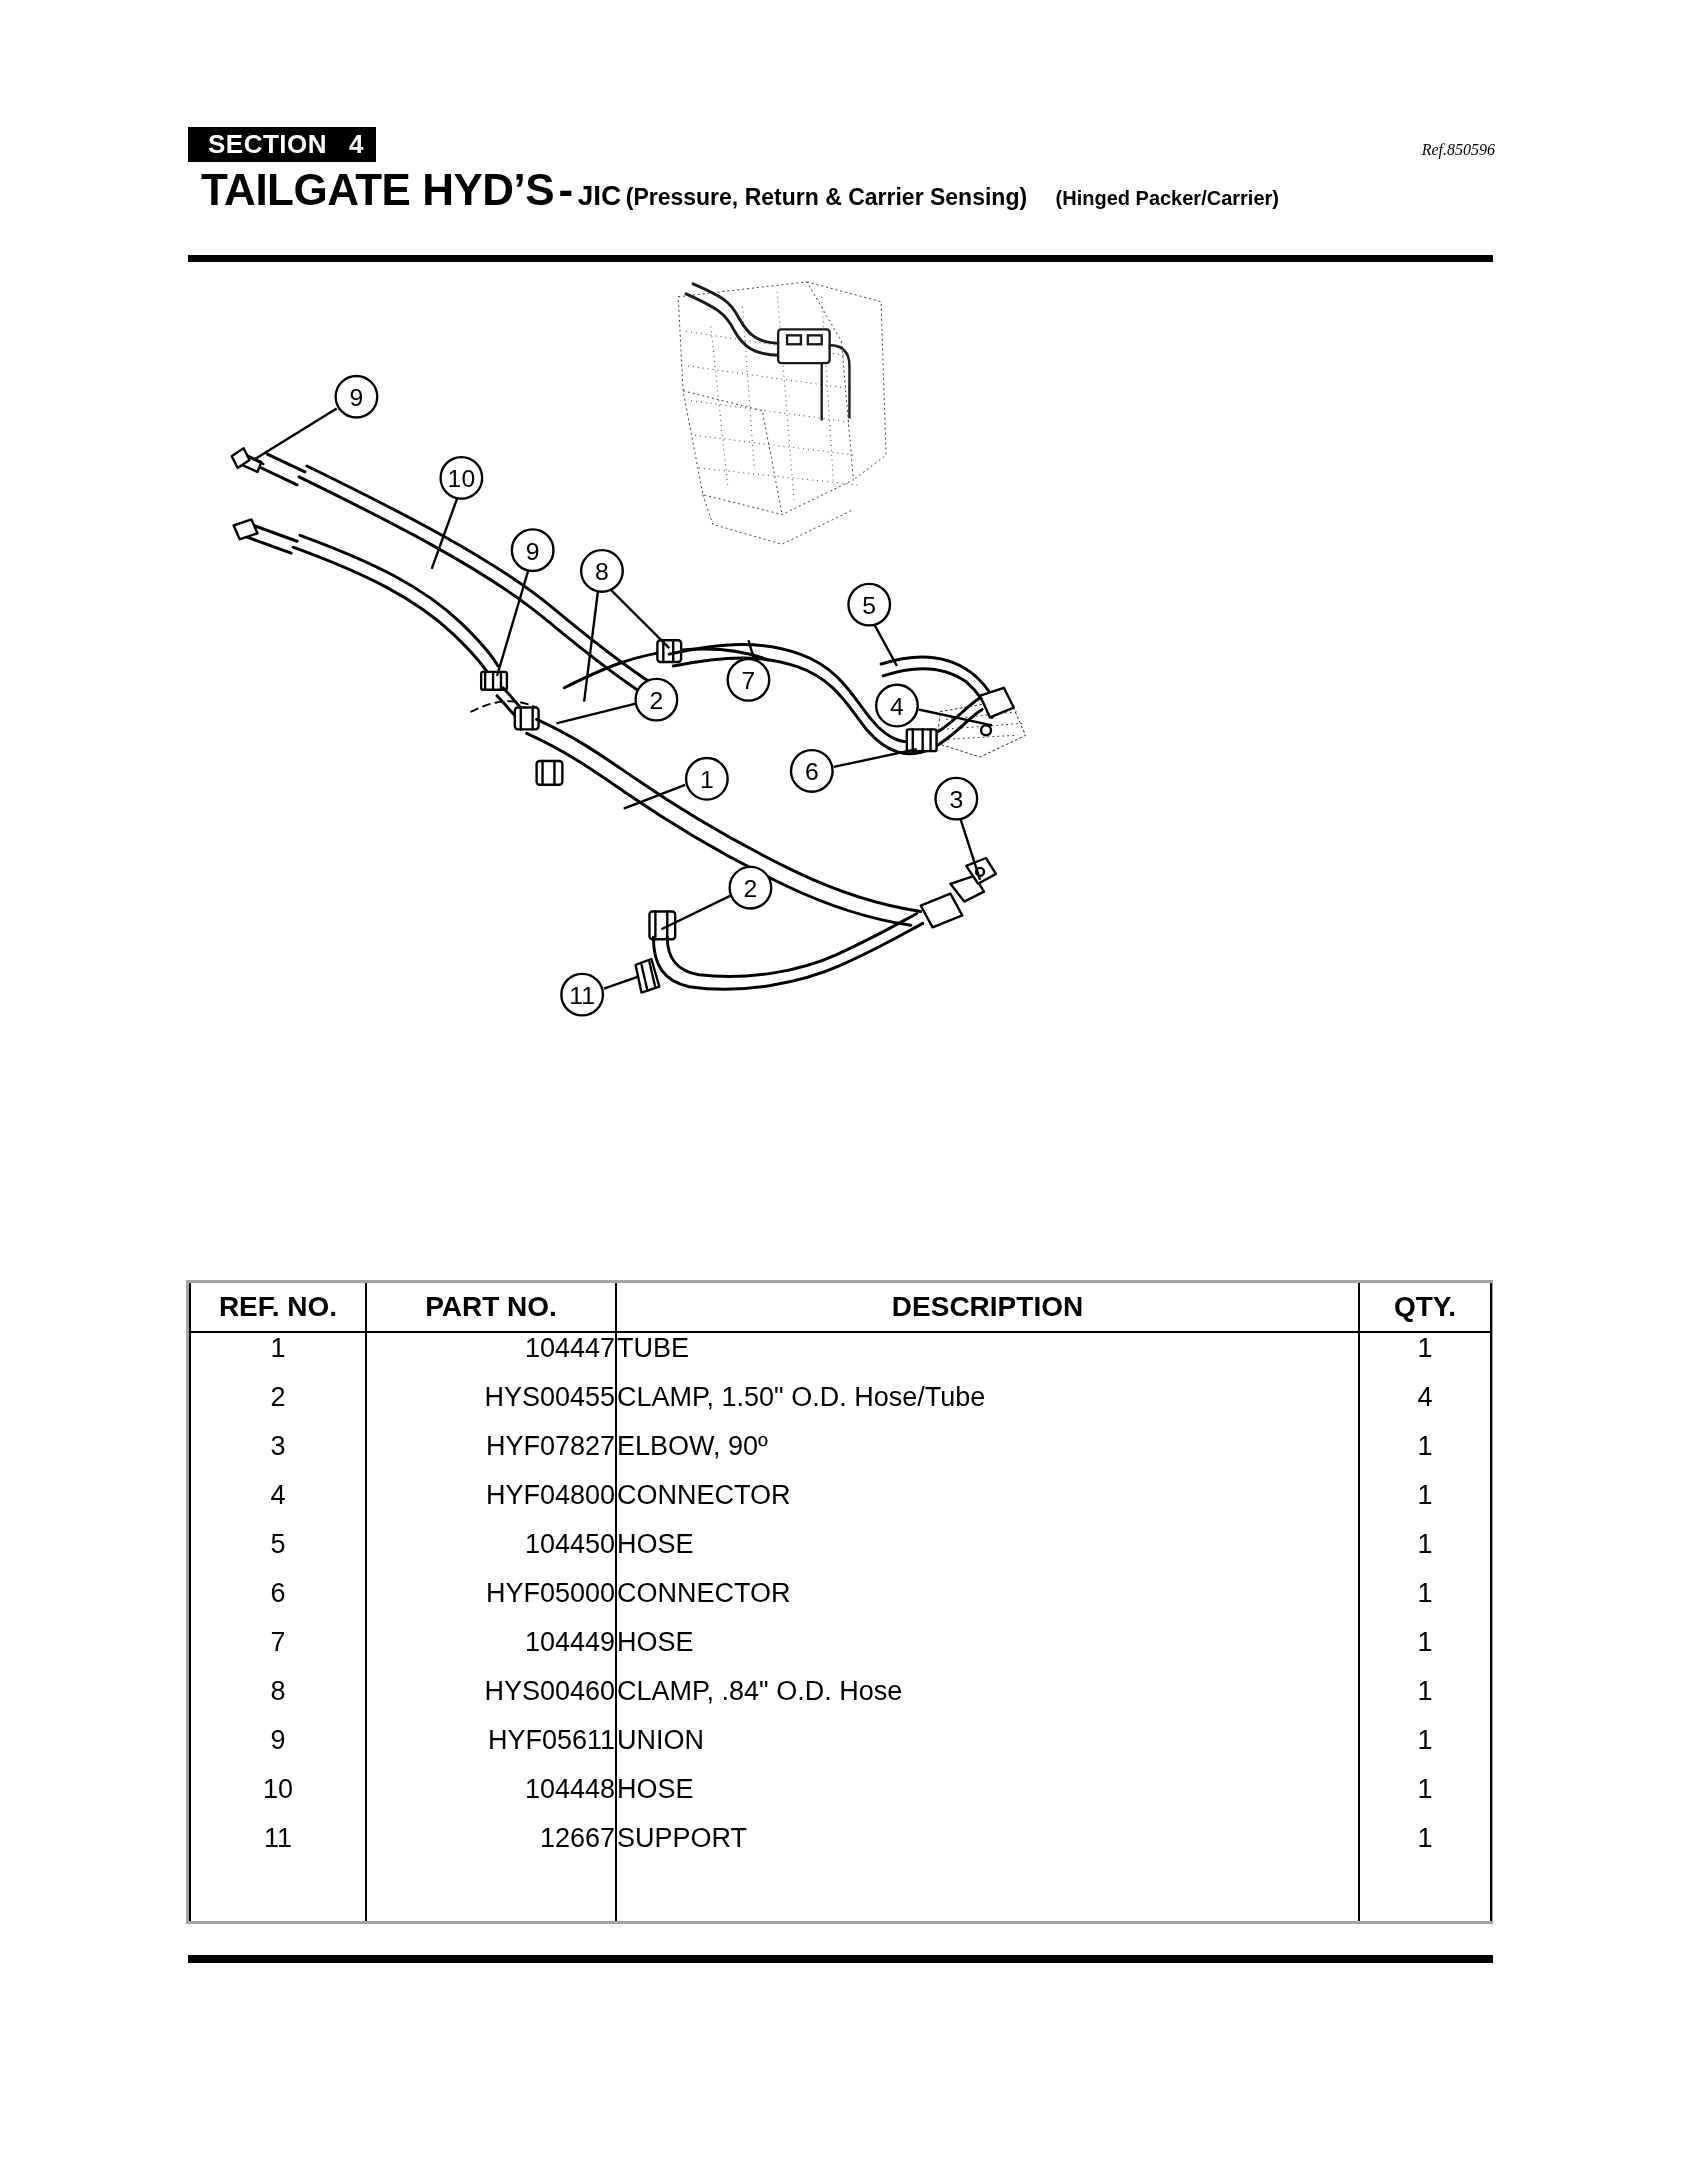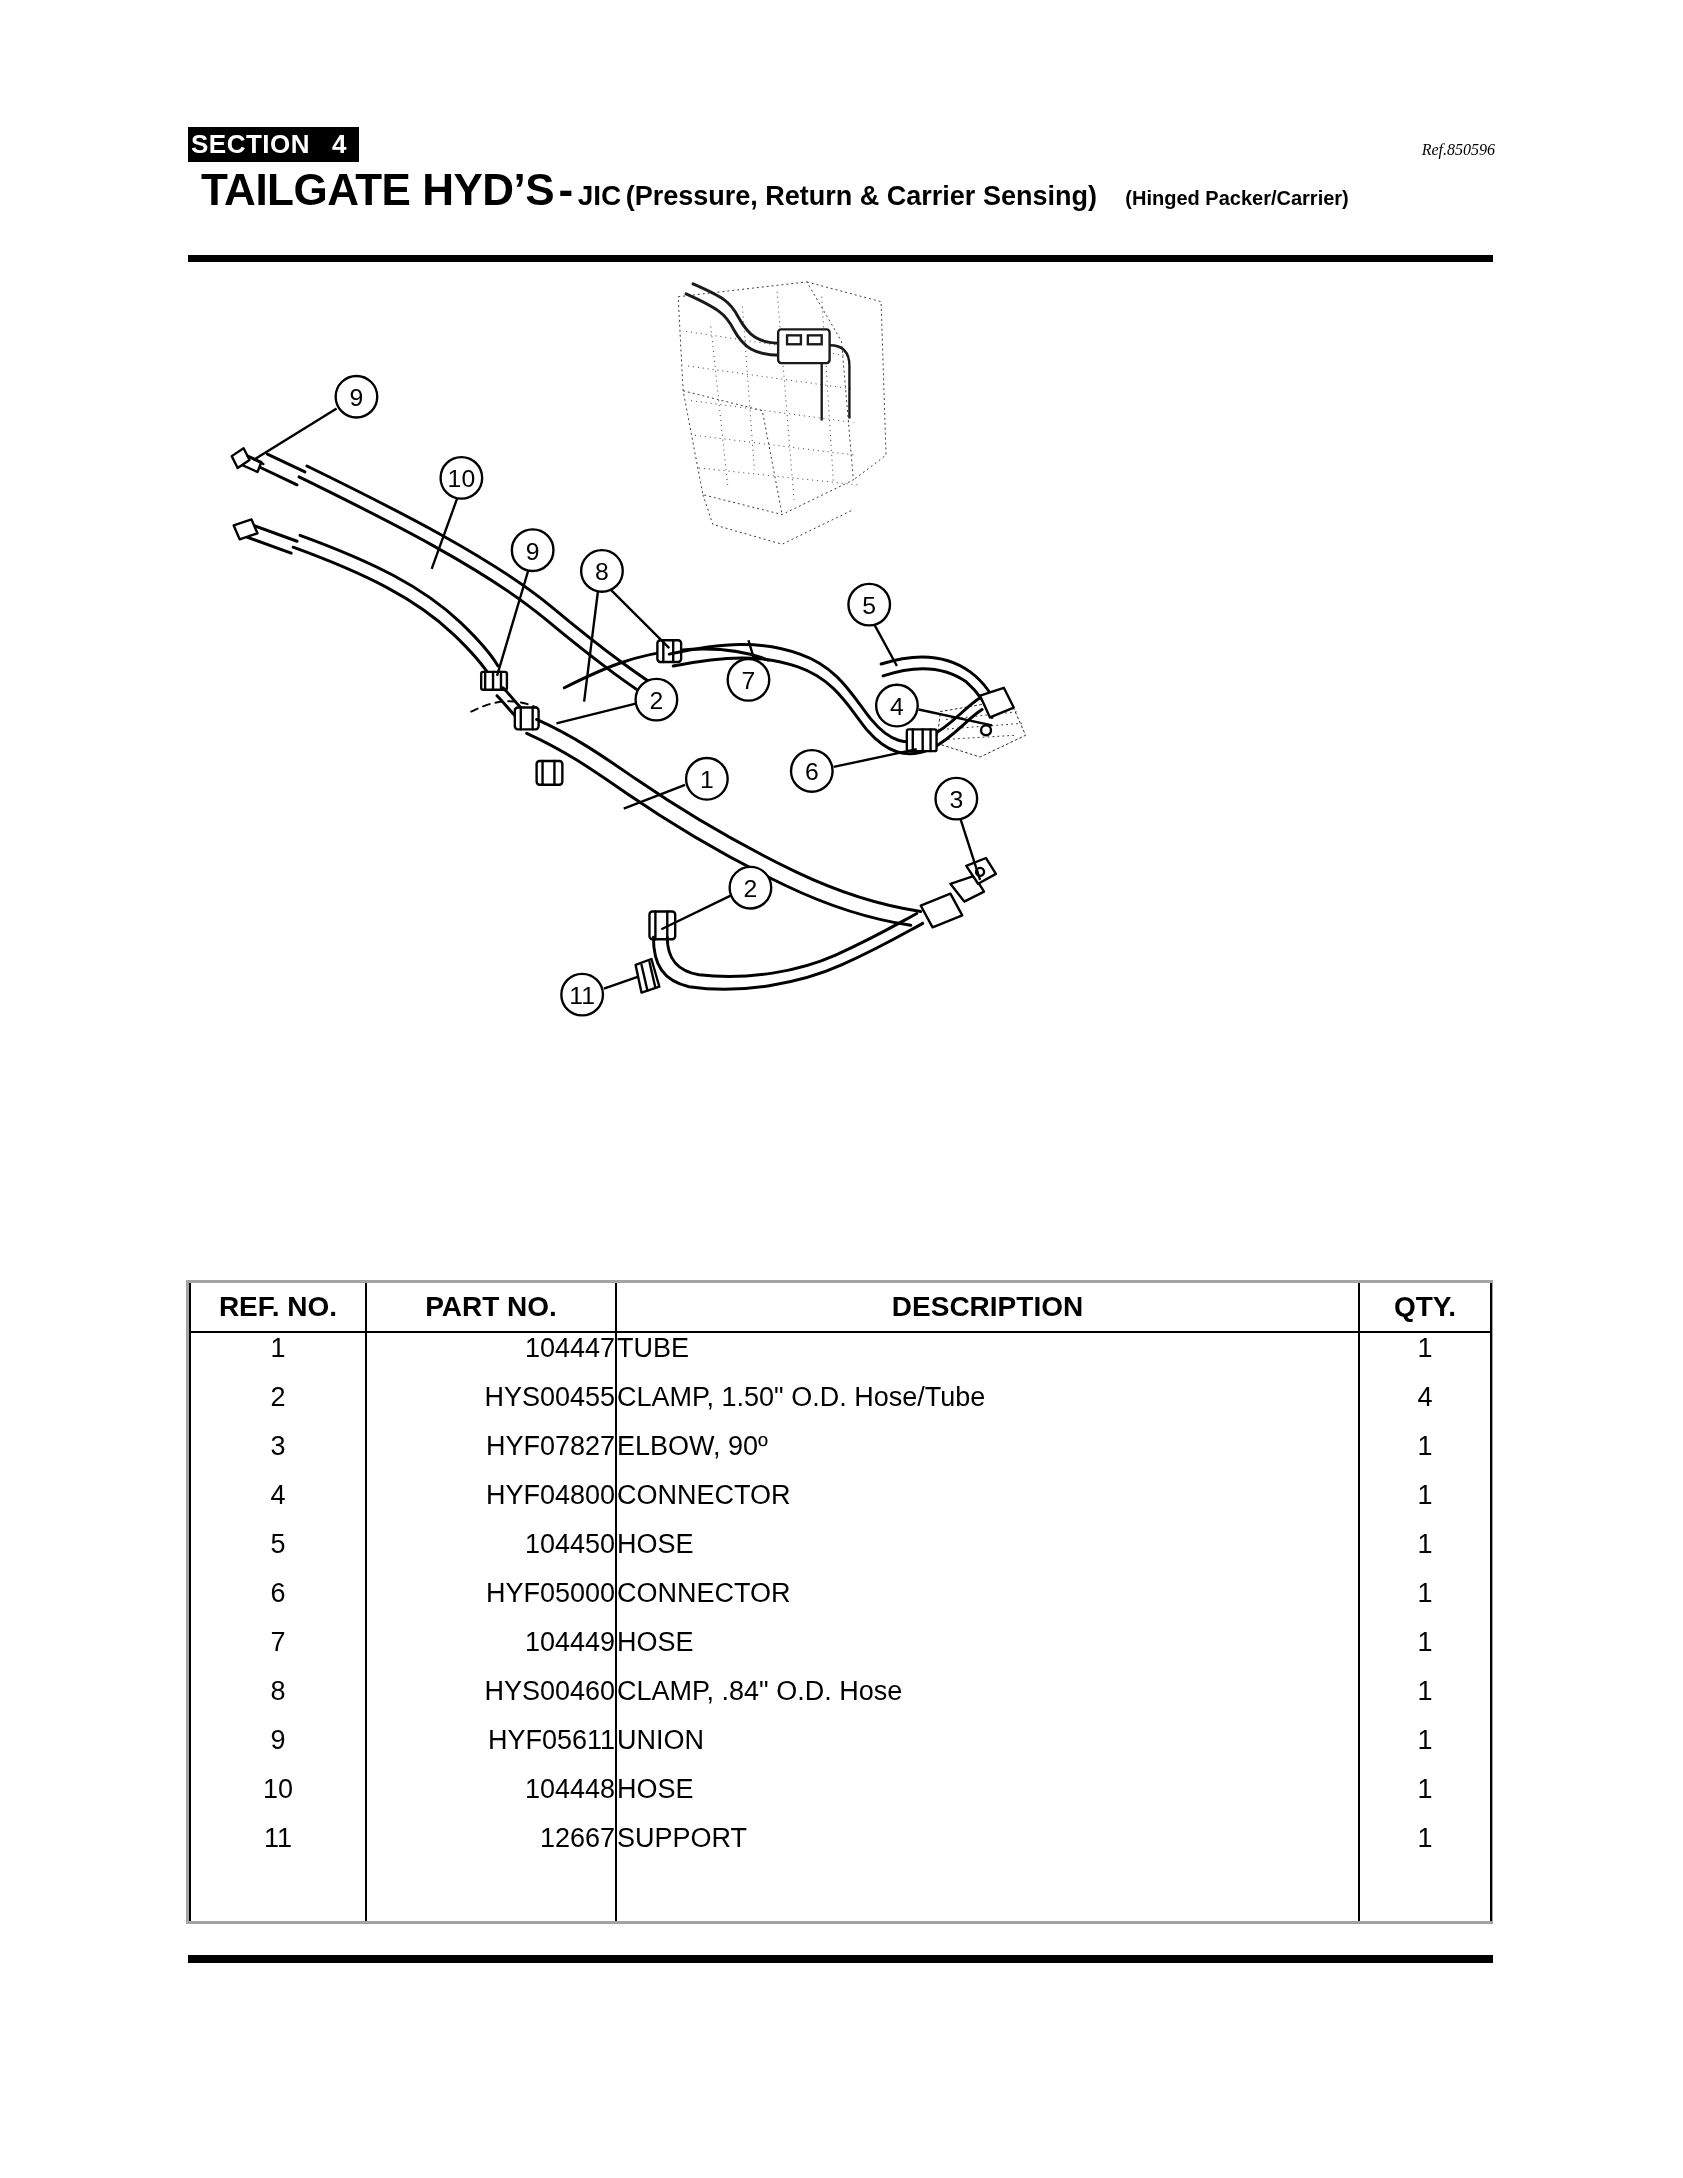--- a/index.html
+++ b/index.html
@@ -15,42 +15,42 @@
   .page { position:absolute; left:0; top:0; width:1683px; height:2178px; }
 
   
   .header { position:absolute; left:188px; top:127px; width:1307px; }
 
   .section-badge {
     display:inline-block;
     background:#000000; color:#ffffff;
     font-weight:bold; font-size:26px;
     letter-spacing:0.5px;
-    padding:4px 12px 5px 3px;
+    padding:4px 12px 5px 20px;
     line-height:1;
   }
   .section-badge .num { margin-left:22px; }
 
   .ref-code {
     position:absolute; right:0; top:14px;
     font-family:"Liberation Serif", serif;
     font-style:italic;
     font-size:16px;
   }
 
   .title-row {
     position:absolute; left:0; top:38px;
     white-space:nowrap;
   }
   .title-main {
     font-size:44px; font-weight:bold; letter-spacing:-0.5px;margin-left:13px;
   }
   .title-dash { font-size:44px; font-weight:bold; }
   .title-jic { font-size:28px; font-weight:bold; }
-  .title-paren1 { font-size:27px; font-weight:bold; }
+  .title-paren1 { font-size:23px; font-weight:bold; }
   .title-paren2 { font-size:20px; font-weight:bold;margin-left:24px; }
 
   .rule-top {
     position:absolute; left:188px; top:255px;
     width:1305px; height:7px; background:#000000;
   }
 
   
   .illus { position:absolute; left:188px; top:272px; width:1307px; height:980px; }
   .illus svg { display:block; }

